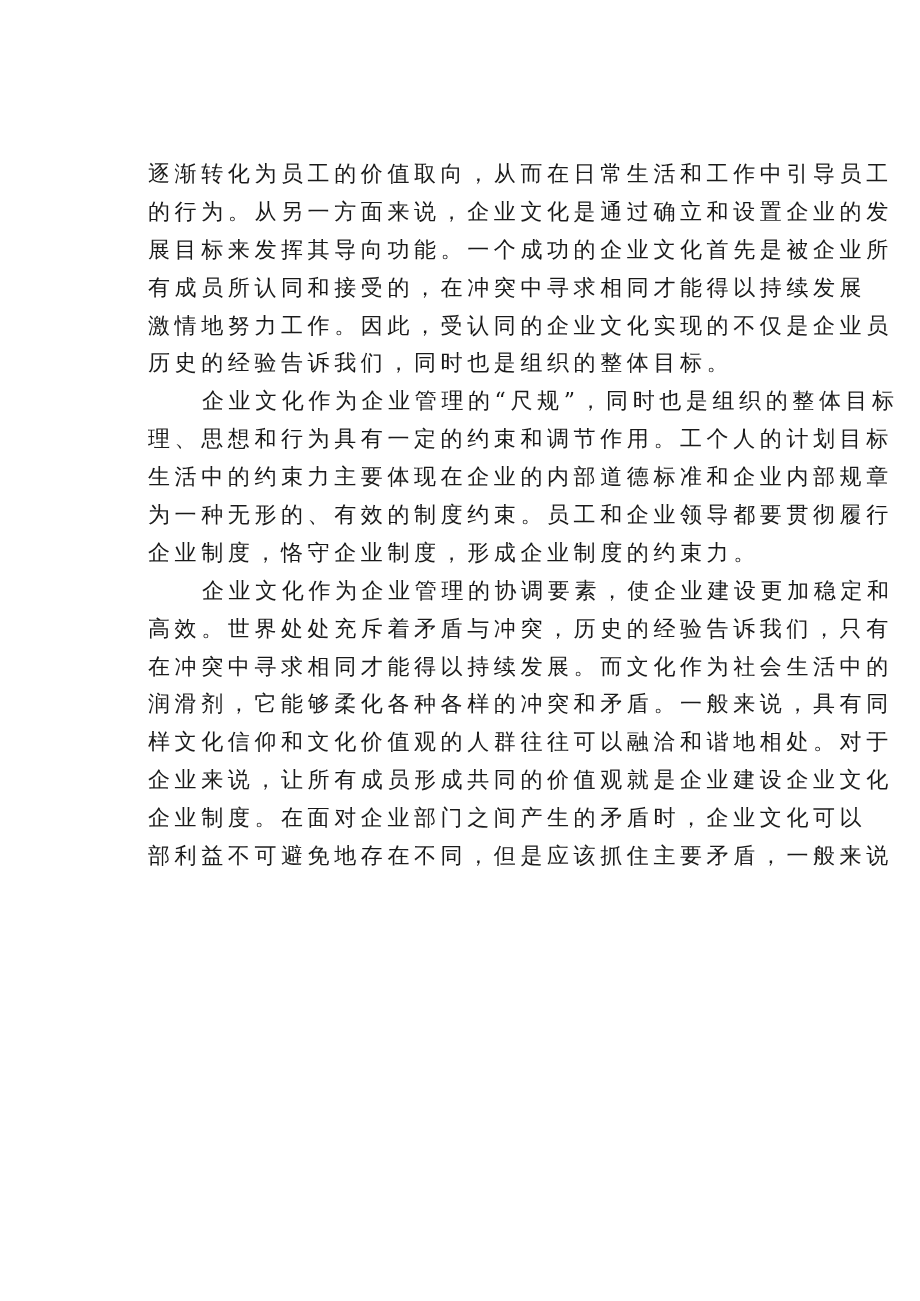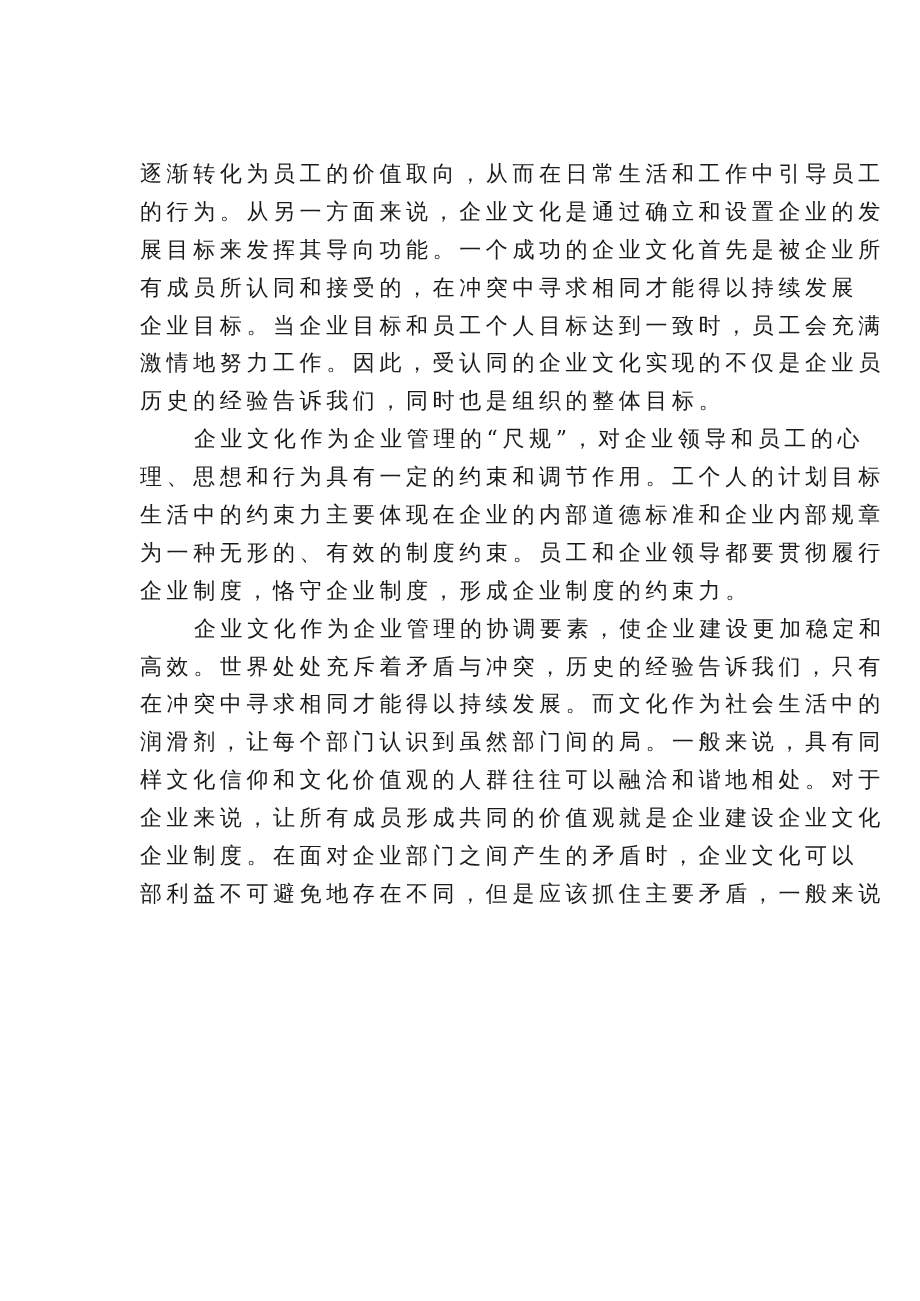--- a/index.html
+++ b/index.html
@@ -1,19 +1,19 @@
 <!DOCTYPE html>
 <html><head>
   <meta charset="utf-8">
   <style>
     html, body { margin: 0; padding: 0; background: #ffffff; }
     body { width: 920px; height: 1301px; position: relative; overflow: hidden; }
     .page {
       position: absolute;
-      left: 140px;
+      left: 148px;
       top: 155px;
       width: 660px;
       font-family: "DejaVu Serif", "Liberation Serif", serif;
       color: #1a1a1a;
     }
     .line {
       height: 37.9px;
       line-height: 37.9px;
       font-size: 22px;
       white-space: nowrap;
@@ -23,34 +23,33 @@
   </style>
 </head>
 <body>
 
 <div class="page">
   <div>
     <div class="line">逐渐转化为员工的价值取向，从而在日常生活和工作中引导员工</div>
     <div class="line">的行为。从另一方面来说，企业文化是通过确立和设置企业的发</div>
     <div class="line">展目标来发挥其导向功能。一个成功的企业文化首先是被企业所</div>
     <div class="line">有成员所认同和接受的，在冲突中寻求相同才能得以持续发展</div>
-    <div class="line">企业目标。当企业目标和员工个人目标达到一致时，员工会充满</div>
     <div class="line">激情地努力工作。因此，受认同的企业文化实现的不仅是企业员</div>
     <div class="line">历史的经验告诉我们，同时也是组织的整体目标。</div>
   </div>
   <div>
-    <div class="line indent">企业文化作为企业管理的“尺规”，对企业领导和员工的心</div>
+    <div class="line indent">企业文化作为企业管理的“尺规”，同时也是组织的整体目标</div>
     <div class="line">理、思想和行为具有一定的约束和调节作用。工个人的计划目标</div>
     <div class="line">生活中的约束力主要体现在企业的内部道德标准和企业内部规章</div>
     <div class="line">为一种无形的、有效的制度约束。员工和企业领导都要贯彻履行</div>
     <div class="line">企业制度，恪守企业制度，形成企业制度的约束力。</div>
   </div>
   <div>
     <div class="line indent">企业文化作为企业管理的协调要素，使企业建设更加稳定和</div>
     <div class="line">高效。世界处处充斥着矛盾与冲突，历史的经验告诉我们，只有</div>
     <div class="line">在冲突中寻求相同才能得以持续发展。而文化作为社会生活中的</div>
-    <div class="line">润滑剂，让每个部门认识到虽然部门间的局。一般来说，具有同</div>
+    <div class="line">润滑剂，它能够柔化各种各样的冲突和矛盾。一般来说，具有同</div>
     <div class="line">样文化信仰和文化价值观的人群往往可以融洽和谐地相处。对于</div>
     <div class="line">企业来说，让所有成员形成共同的价值观就是企业建设企业文化</div>
     <div class="line">企业制度。在面对企业部门之间产生的矛盾时，企业文化可以</div>
     <div class="line">部利益不可避免地存在不同，但是应该抓住主要矛盾，一般来说</div>
   </div>
 </div>
 
 </body></html>

